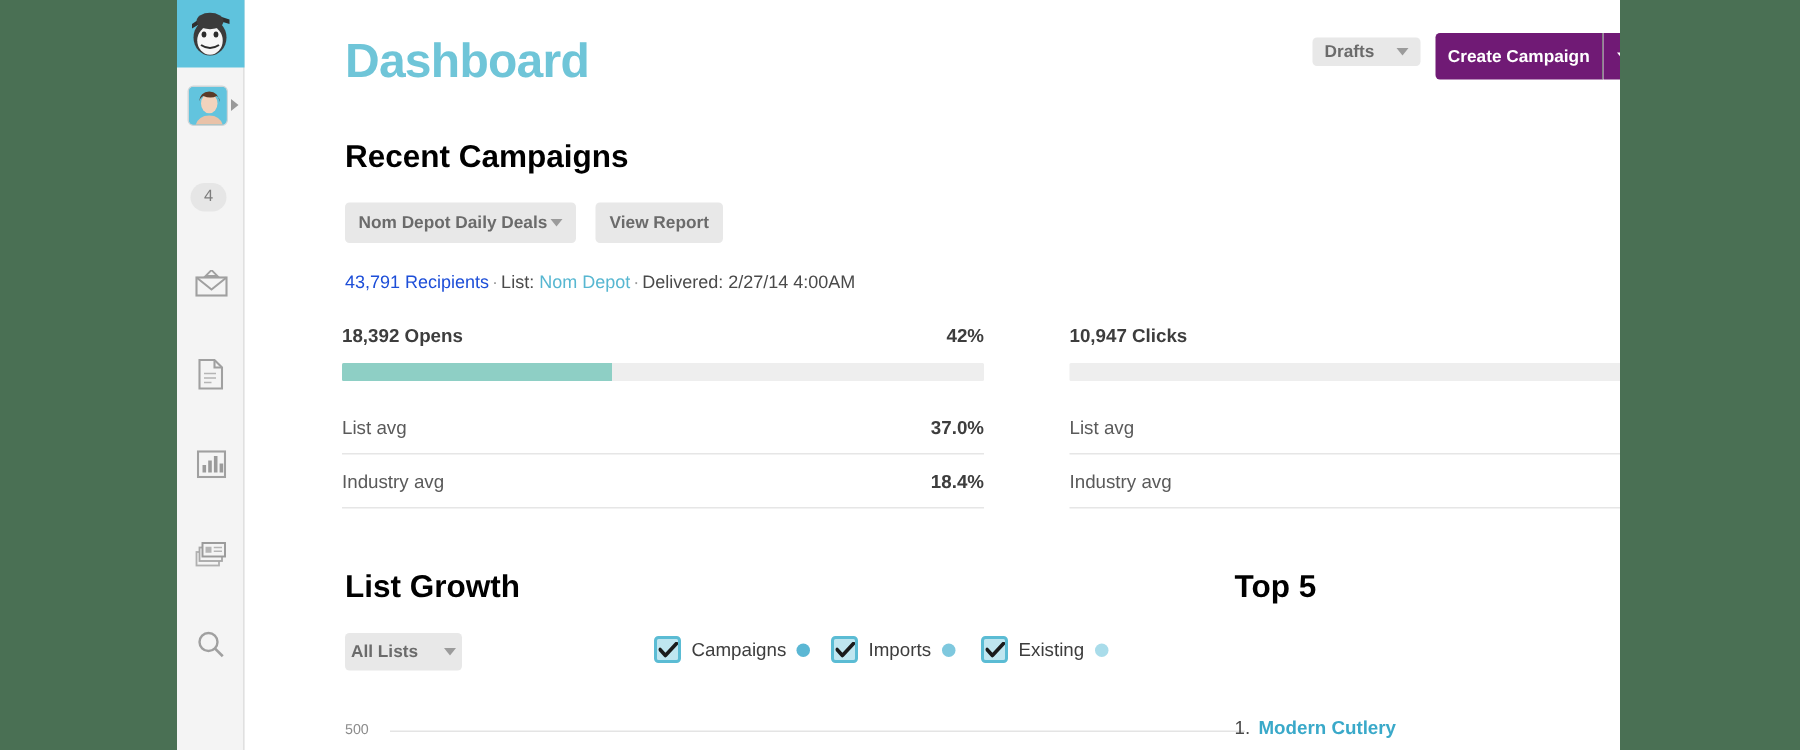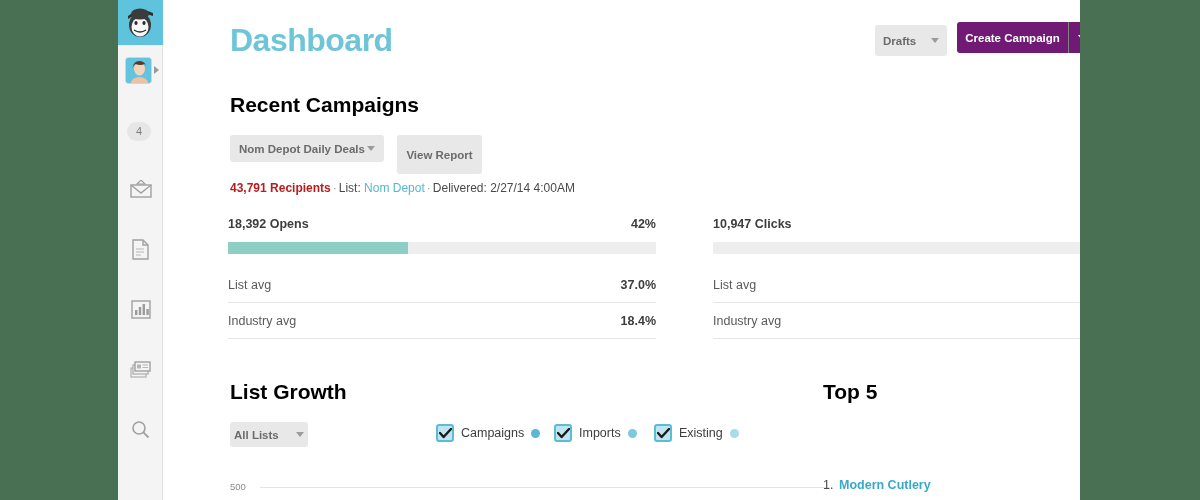--- a/index.html
+++ b/index.html
@@ -76,21 +76,21 @@
     display:inline-flex; align-items:center; justify-content:center;
     font-size:11.5px; font-weight:bold; border-radius:3px;
     font-family:"Liberation Sans", sans-serif; cursor:pointer;
     white-space:nowrap;
   }
   .btn-grey   { background:#e8e8e8; color:#6b6b6b; }
   .btn-dark   { background:#701a75; color:#ffffff; }
 
   #drafts-btn {
     position:absolute; left:711px; top:25px;
-    width:72px; height:31px; padding:0 8px;
+    width:72px; height:19px; padding:0 8px;
     justify-content:space-between;
   }
   #create-group { position:absolute; left:793px; top:22px; height:31px; display:flex; }
   #create-btn {
     width:112px; height:31px; border-radius:3px 0 0 3px;
     border-right:1px solid #828282;
   }
   #create-caret {
     width:26px; height:31px; border-radius:0 3px 3px 0;
   }
@@ -108,28 +108,28 @@
 
   #recent-title { left:66px; top:93px; }
 
   #campaign-select {
     position:absolute; left:66px; top:135px;
     width:154px; height:27px; padding:0 9px;
     justify-content:space-between;
   }
   #view-report-btn {
     position:absolute; left:233px; top:135px;
-    width:85px; height:39px;
+    width:85px; height:27px;
   }
 
   .meta-line {
     position:absolute; left:66px; top:181px;
     font-size:12px; color:#4a4a4a;
   }
-  .meta-link  { color:#b91c1c; font-weight:bold; }
+  .meta-link  { color:#1d4ed8; font-weight:normal; }
   .meta-link2 { color:#57b7d1; }
   .meta-b     { font-weight:normal; }
   .meta-sep   { color:#9b9b9b; padding:0 2px; }
 
   
   .stat-panel { position:absolute; top:214px; width:428px; }
   #panel-opens  { left:64px; }
   #panel-clicks { left:510px;margin-left:39px; }
 
   .stat-head {

